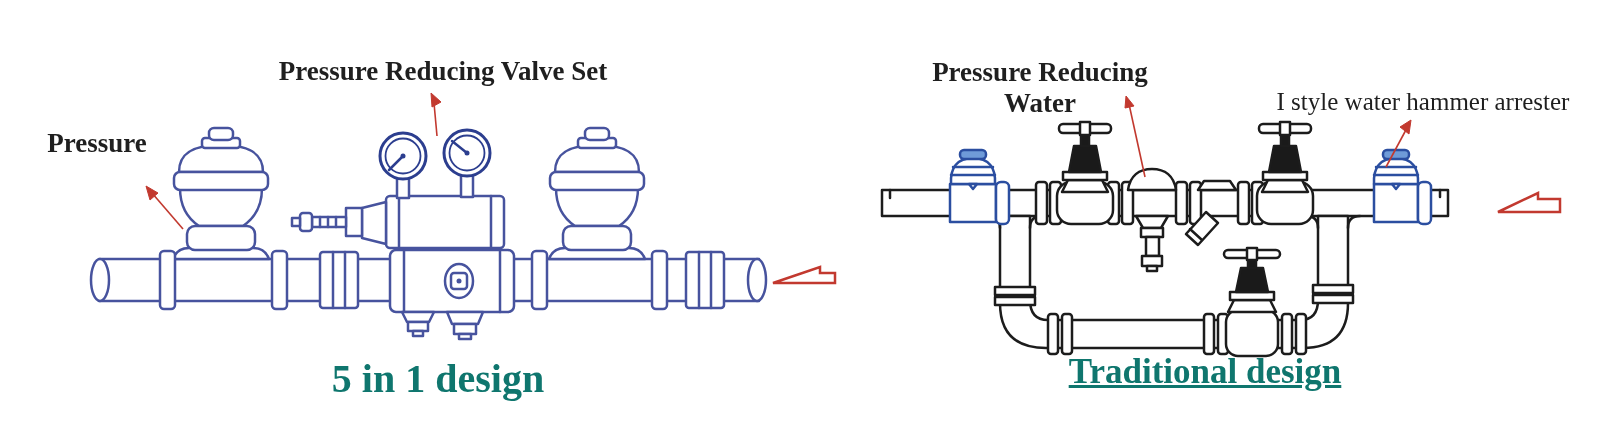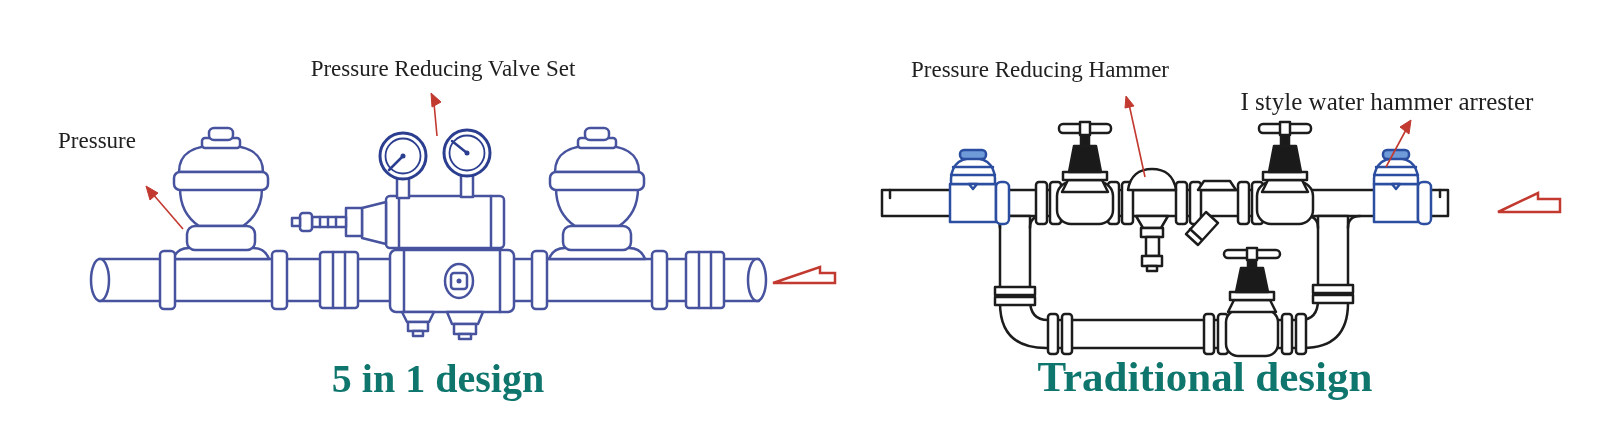--- a/index.html
+++ b/index.html
@@ -1,24 +1,24 @@
 <!DOCTYPE html>
 <html><head>
 <meta charset="utf-8">
 <style>
   html,body{margin:0;padding:0;background:#ffffff;}
   #stage{position:relative;width:1600px;height:429px;background:#ffffff;overflow:hidden;
          font-family:"Liberation Serif","DejaVu Serif",serif;}
   #diagram-svg{position:absolute;left:0;top:0;}
   .anno{position:absolute;color:#1f1f1f;text-align:center;line-height:1.15;}
-  .anno-lg{font-size:23px;}
+  .anno-lg{font-size:27px;font-weight:bold;}
   .anno-md{font-size:25px;}
   .panel-title{position:absolute;font-weight:bold;color:#0f766e;text-align:center;}
   .title-left{font-size:40px;}
-  .title-right{font-size:43px;}
+  .title-right{font-size:35px;text-decoration:underline;}
 </style>
 </head>
 <body>
 
 <div id="stage">
 
 <svg id="diagram-svg" width="1600" height="429" viewBox="0 0 1600 429">
 
   <g stroke="#47539e" stroke-width="2.5" fill="none" stroke-linejoin="round" stroke-linecap="round">
 
@@ -239,21 +239,21 @@
     <polygon fill="#ffffff" stroke-width="2.5" points="1498,212 1538,193 1538,199 1560,199 1560,212"></polygon>
   </g>
 </svg>
 
 <div class="anno anno-lg" style="left:6px;top:128px;width:182px;">
   <div>Pressure</div>
 </div>
 
 <div class="anno anno-lg" style="left:278px;top:56px;width:330px;">Pressure Reducing Valve Set</div>
 
-<div class="anno anno-lg" style="left:900px;top:57px;width:280px;">Pressure Reducing Hammer</div>
-
-<div class="anno anno-md" style="left:1228px;top:88px;width:318px;">I style water hammer arrester</div>
+<div class="anno anno-lg" style="left:900px;top:57px;width:280px;">Pressure Reducing Water</div>
+
+<div class="anno anno-md" style="left:1264px;top:88px;width:318px;">I style water hammer arrester</div>
 
 <div class="panel-title title-left" style="left:283px;top:355px;width:310px;">5 in 1 design</div>
 
 <div class="panel-title title-right" style="left:1010px;top:352px;width:390px;">Traditional design</div>
 
 </div>
 
 </body></html>

